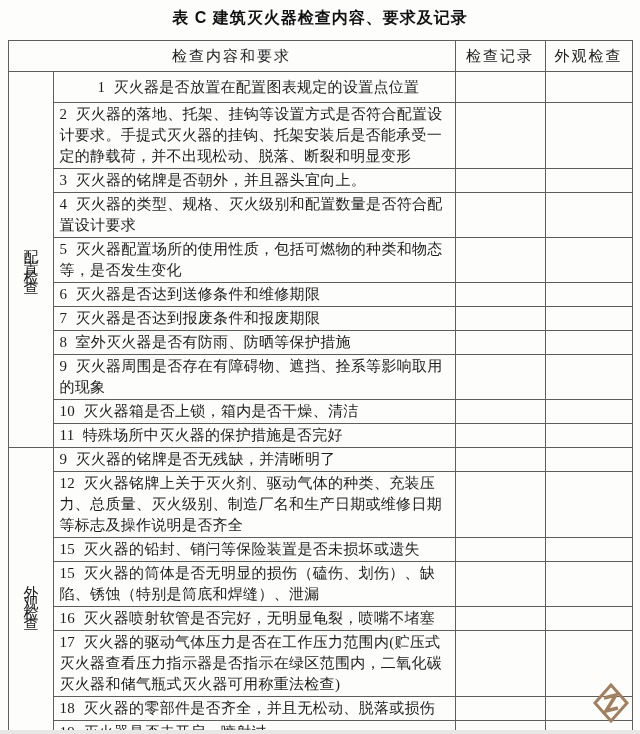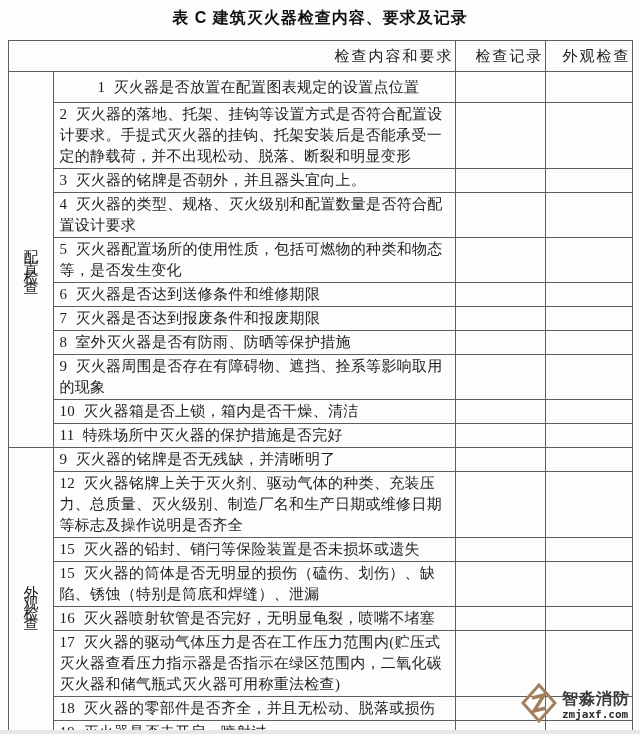--- a/index.html
+++ b/index.html
@@ -16,21 +16,21 @@
     padding-top:8px;height:24px;color:#111;
   }
   table.doc{
     border-collapse:collapse;table-layout:fixed;
     width:624px;margin:8px auto 0 auto;
     background:#fdfdfc;
   }
   table.doc td,table.doc th{border:1px solid #5e5e5e;}
   th.hdr{
     font-weight:normal;font-size:15px;height:28px;
-    text-align:right;letter-spacing:2px;color:#222;
+    text-align:center;letter-spacing:2px;color:#222;
   }
   td.item{
     font-size:15px;line-height:21px;
     padding:1px 3px 1px 6px;
     white-space:pre-wrap;word-break:break-all;
     letter-spacing:0.3px;color:#1d1d1d;
     vertical-align:middle;
   }
   td.item.tall{height:28px;padding-left:44px;}
   td.group{
@@ -187,19 +187,15 @@
 
 <div class="watermark">
   <span>
     <svg width="38" height="42" viewBox="0 0 38 42">
       <g fill="none" stroke="#a2805f" stroke-width="3">
         <path d="M19 3 L35 21 L19 39 L3 21 Z"></path>
         <path d="M12 16 L24 13 L14 29 L26 26" stroke-width="3.5"></path>
       </g>
     </svg>
   </span>
-  <span class="wm-text">
-    <span class="wm-brand">智淼消防</span>
-    <span class="wm-site">zmjaxf.com</span>
-  </span>
 </div>
 
 <div class="scan-edge"></div>
 
 </body></html>

